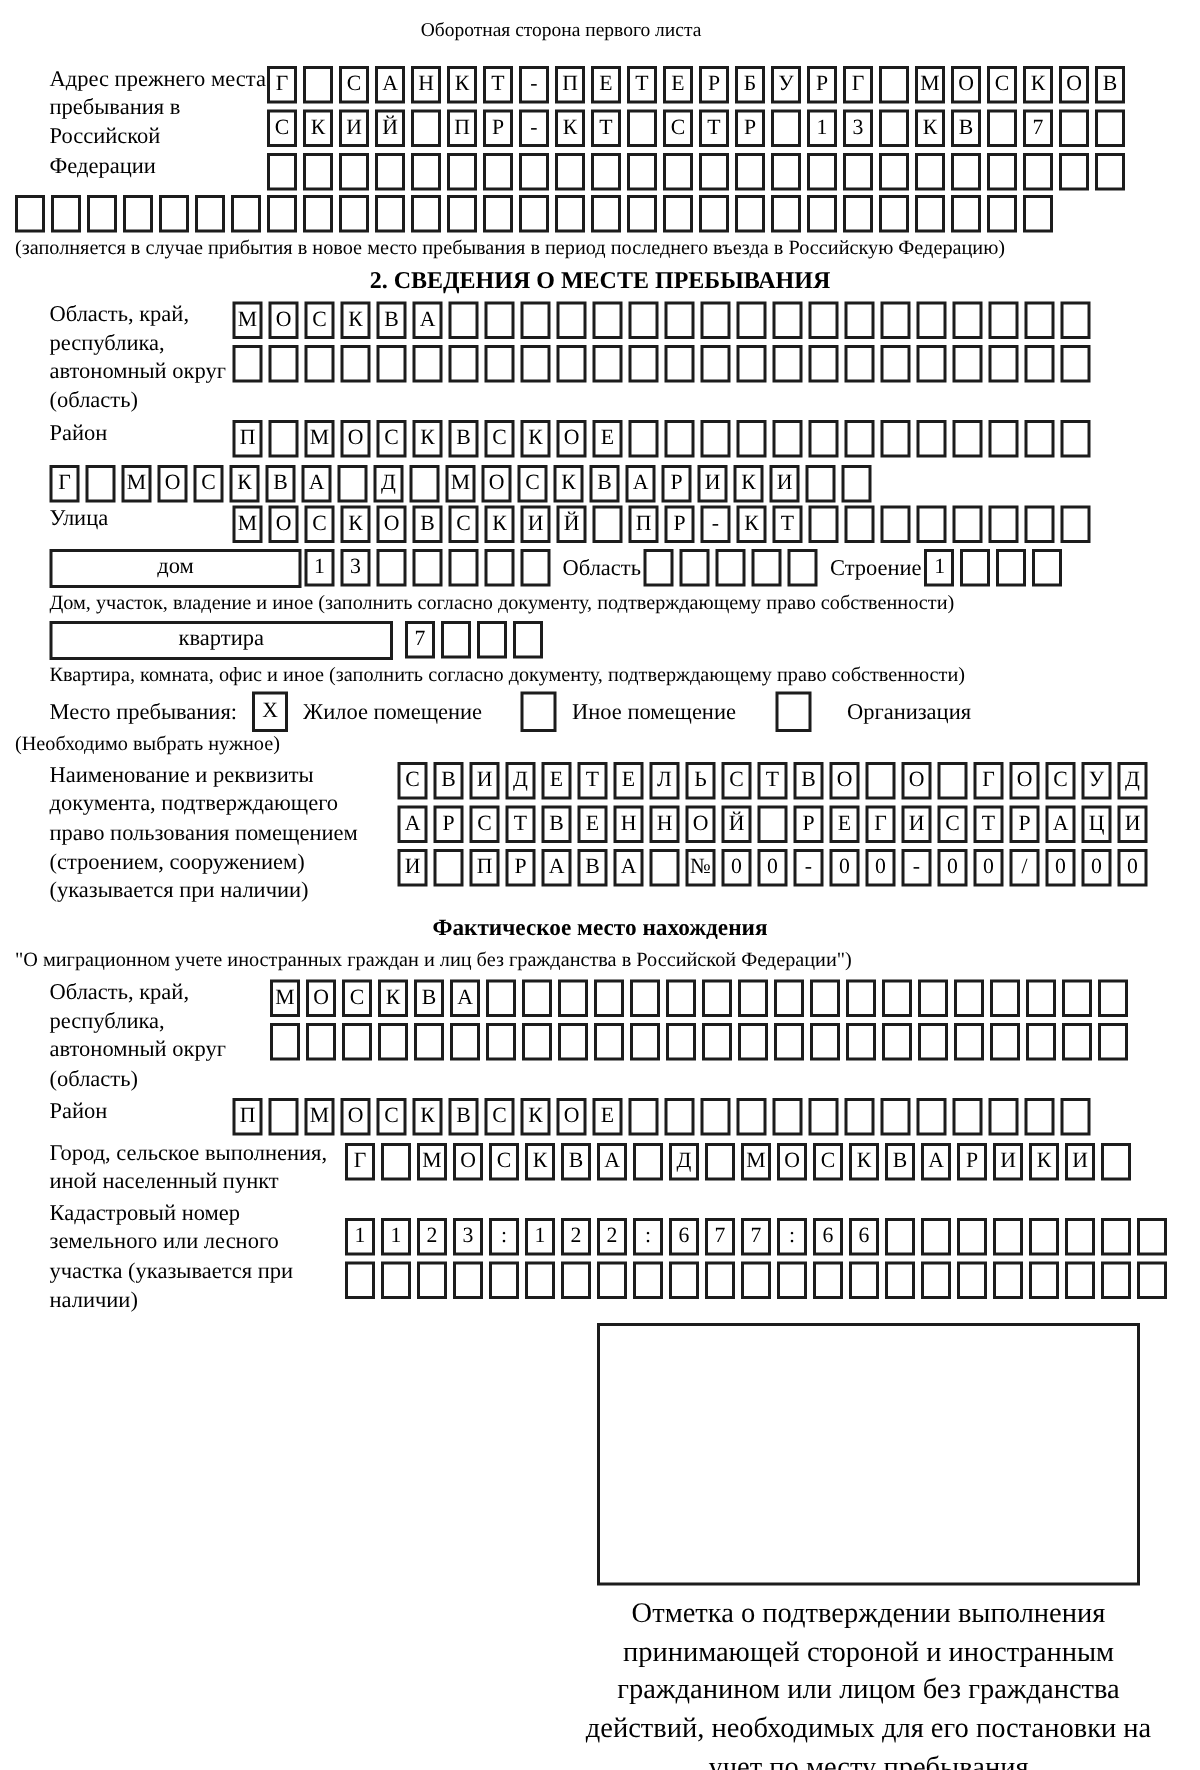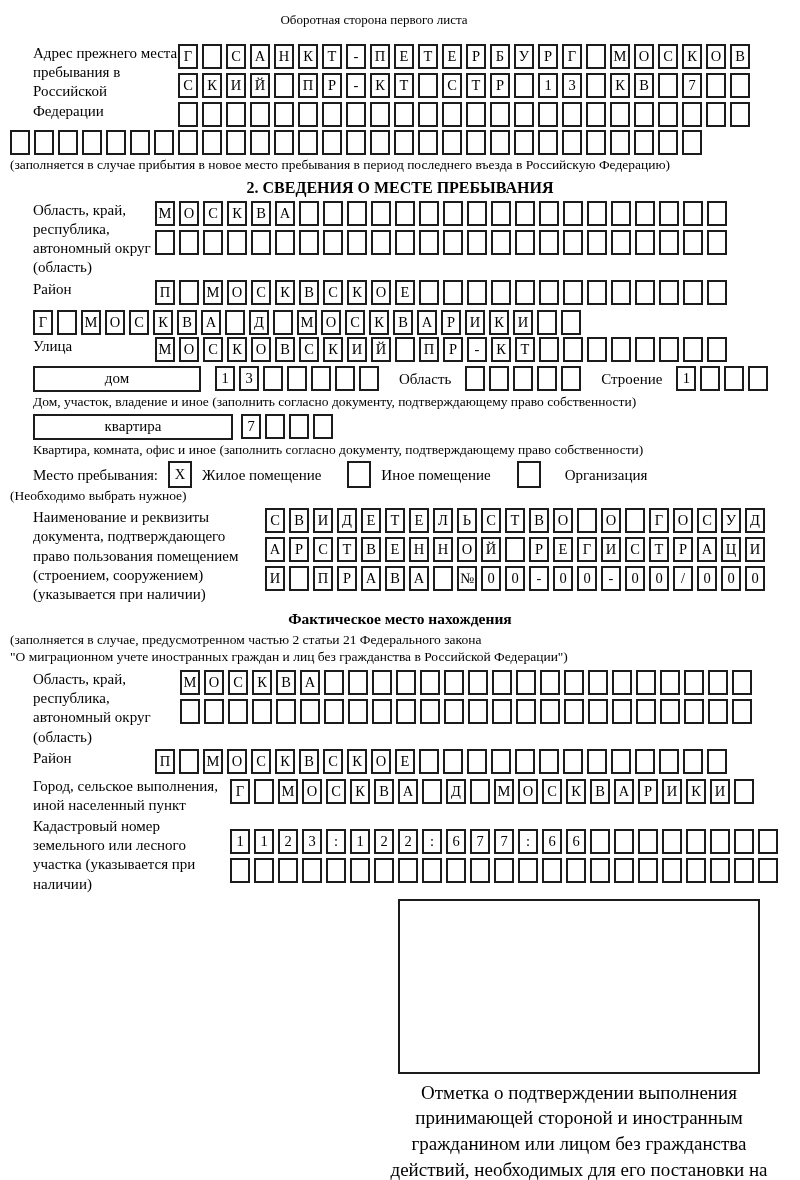--- a/index.html
+++ b/index.html
@@ -307,21 +307,21 @@
         <div class="cell"></div>
         <div class="cell"></div>
         <div class="cell"></div>
         <div class="cell"></div>
         <div class="cell"></div>
         <div class="cell"></div>
         <div class="cell"></div>
       </div>
   </div>
 
-  <div class="frow mt4" style="padding-left:23px; gap:14px;">
+  <div class="frow mt4" style="padding-left:23px; gap:2px;">
     <div class="widebox" style="width:168px;">дом</div>
     <div class="cells">
         <div class="cell">1</div>
         <div class="cell">3</div>
         <div class="cell"></div>
         <div class="cell"></div>
         <div class="cell"></div>
         <div class="cell"></div>
         <div class="cell"></div>
       </div>
@@ -337,21 +337,21 @@
     <div class="cells">
         <div class="cell">1</div>
         <div class="cell"></div>
         <div class="cell"></div>
         <div class="cell"></div>
       </div>
   </div>
   <div class="note mt2" style="text-align:left; padding-left:23px;">Дом, участок, владение и иное (заполнить согласно документу, подтверждающему право собственности)</div>
 
   <div class="frow mt3" style="padding-left:23px; gap:8px;">
-    <div class="widebox" style="width:200px;">квартира</div>
+    <div class="widebox" style="width:229px;">квартира</div>
     <div class="cells">
         <div class="cell">7</div>
         <div class="cell"></div>
         <div class="cell"></div>
         <div class="cell"></div>
       </div>
   </div>
   <div class="note mt2" style="text-align:left; padding-left:23px;">Квартира, комната, офис и иное (заполнить согласно документу, подтверждающему право собственности)</div>
 
   <div class="frow mt3" style="padding-left:23px; align-items:center; gap:10px;">
@@ -434,21 +434,20 @@
           <div class="cell">0</div>
           <div class="cell">/</div>
           <div class="cell">0</div>
           <div class="cell">0</div>
           <div class="cell">0</div>
         </div>
     </div>
   </div>
 
   <div class="sect-title mt6 mb4" style="font-size:15.5px;">Фактическое место нахождения</div>
-  <div class="note">(заполняется в случае, предусмотренном частью 2 статьи 21 Федерального закона</div>
   <div class="note mb4">"О миграционном учете иностранных граждан и лиц без гражданства в Российской Федерации")</div>
 
   <div class="frow" style="padding-left:23px;">
     <div class="flabel" style="width:147px;">Область, край, республика, автономный округ (область)</div>
     <div class="cellrows">
       <div class="cells">
           <div class="cell">М</div>
           <div class="cell">О</div>
           <div class="cell">С</div>
           <div class="cell">К</div>

